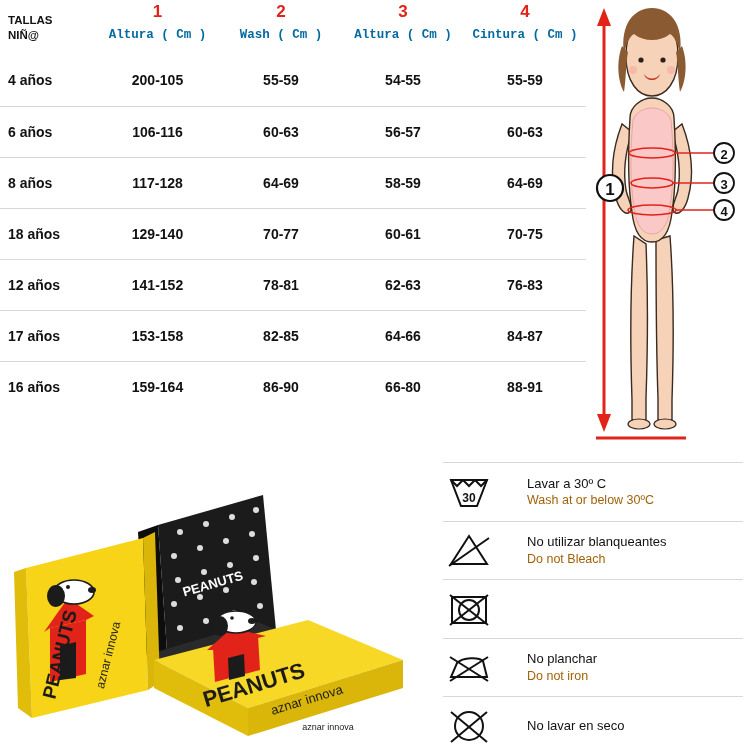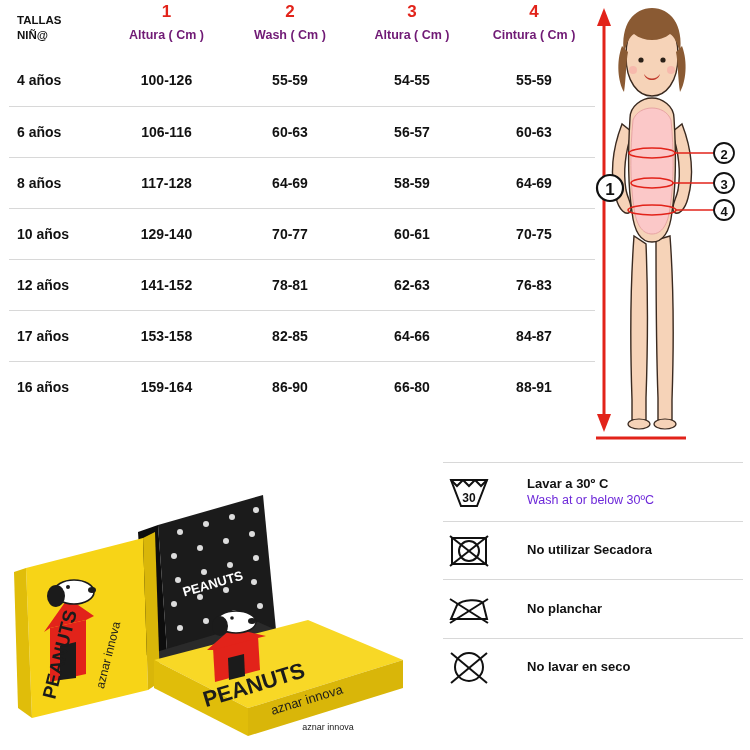--- a/index.html
+++ b/index.html
@@ -22,44 +22,44 @@
     left: 0; top: 0;
     width: 750px;
     height: 460px;
   }
 
   
   .size-table {
     position: absolute;
     left: 0; top: 0;
     width: 586px;
-    padding-left: 9px;
   }
   .size-table table {
     border-collapse: collapse;
     width: 586px;
     table-layout: fixed;
   }
   .size-table th, .size-table td {
     text-align: center;
     vertical-align: middle;
   }
   .hdr-num {
     font-size: 17px;
     font-weight: bold;
     color: #e2231a;
     padding-bottom: 1px;
     height: 22px;
   }
   .hdr-label {
     font-size: 12.5px;
     font-weight: bold;
-    color: #701a75;
+    color: #0369a1;
     padding-bottom: 10px;
     height: 20px;
+    font-family: Liberation Mono, monospace;
   }
   .corner-cell {
     text-align: left !important;
     padding-left: 8px;
     font-size: 11.5px;
     font-weight: bold;
     line-height: 1.25;
     color: #111;
   }
   .corner-cell .l2 { display: block; }
@@ -126,26 +126,26 @@
     justify-content: flex-start;
   }
   .care-text {
     flex: 1 1 auto;
     padding-left: 6px;
     line-height: 1.35;
   }
   .care-es {
     font-size: 13px;
     color: #111;
-    font-weight: bold;
+    font-weight: normal;
     display: block;
   }
   .care-en {
     font-size: 12.5px;
-    color: #6d28d9;
+    color: #a16207;
     display: block;
   }
 </style>
 </head>
 <body>
 
 <div class="top-area">
 
   <div class="size-table">
     <table>
@@ -170,41 +170,41 @@
         <tr>
           <th class="hdr-label">Altura ( Cm )</th>
           <th class="hdr-label">Wash ( Cm )</th>
           <th class="hdr-label">Altura ( Cm )</th>
           <th class="hdr-label">Cintura ( Cm )</th>
         </tr>
       </thead>
       <tbody>
         <tr>
           <td class="cell-age">4 años</td>
-          <td>100-126</td>
+          <td>200-105</td>
           <td>55-59</td>
           <td>54-55</td>
           <td>55-59</td>
         </tr>
         <tr>
           <td class="cell-age">6 años</td>
           <td>106-116</td>
           <td>60-63</td>
           <td>56-57</td>
           <td>60-63</td>
         </tr>
         <tr>
           <td class="cell-age">8 años</td>
           <td>117-128</td>
           <td>64-69</td>
           <td>58-59</td>
           <td>64-69</td>
         </tr>
         <tr>
-          <td class="cell-age">10 años</td>
+          <td class="cell-age">18 años</td>
           <td>129-140</td>
           <td>70-77</td>
           <td>60-61</td>
           <td>70-75</td>
         </tr>
         <tr>
           <td class="cell-age">12 años</td>
           <td>141-152</td>
           <td>78-81</td>
           <td>62-63</td>
@@ -377,45 +377,57 @@
           <path d="M32 8 L38 14 L44 8" fill="none" stroke="#111" stroke-width="2"></path>
           <text x="26" y="30" text-anchor="middle" font-family="Liberation Sans, sans-serif" font-size="12" font-weight="bold" fill="#111">30</text>
         </svg>
       </div>
       <div class="care-text">
         <span class="care-es">Lavar a 30º C</span>
         <span class="care-en">Wash at or below 30ºC</span>
       </div>
     </div>
 
+    <div class="care-row">
+      <div class="care-icon">
+        <svg width="52" height="40" viewBox="0 0 52 40">
+          <path d="M26 6 L44 34 L8 34 Z" fill="none" stroke="#111" stroke-width="2"></path>
+          <line x1="6" y1="36" x2="46" y2="8" stroke="#111" stroke-width="2"></line>
+        </svg>
+      </div>
+      <div class="care-text">
+        <span class="care-es">No utilizar blanqueantes</span>
+        <span class="care-en">Do not Bleach</span>
+      </div>
+    </div>
 
     <div class="care-row">
       <div class="care-icon">
         <svg width="52" height="40" viewBox="0 0 52 40">
           <rect x="9" y="8" width="34" height="26" fill="none" stroke="#111" stroke-width="2"></rect>
           <circle cx="26" cy="21" r="10" fill="none" stroke="#111" stroke-width="2"></circle>
           <line x1="7" y1="36" x2="45" y2="6" stroke="#111" stroke-width="2"></line>
           <line x1="7" y1="6" x2="45" y2="36" stroke="#111" stroke-width="2"></line>
         </svg>
       </div>
       <div class="care-text">
-        <span class="care-es">No utilizar Secadora</span>
       </div>
     </div>
 
     <div class="care-row">
       <div class="care-icon">
         <svg width="52" height="40" viewBox="0 0 52 40">
           <path d="M8 30 L44 30 L40 14 C36 10 20 10 14 16 Z" fill="none" stroke="#111" stroke-width="2"></path>
           <line x1="7" y1="34" x2="45" y2="10" stroke="#111" stroke-width="2"></line>
           <line x1="7" y1="10" x2="45" y2="34" stroke="#111" stroke-width="2"></line>
         </svg>
       </div>
       <div class="care-text">
         <span class="care-es">No planchar</span>
+        <span class="care-en">Do not iron</span>
       </div>
     </div>
 
     <div class="care-row">
       <div class="care-icon">
         <svg width="52" height="40" viewBox="0 0 52 40">
           <circle cx="26" cy="20" r="14" fill="none" stroke="#111" stroke-width="2"></circle>
           <line x1="8" y1="36" x2="44" y2="6" stroke="#111" stroke-width="2"></line>
           <line x1="8" y1="6" x2="44" y2="36" stroke="#111" stroke-width="2"></line>
         </svg>

